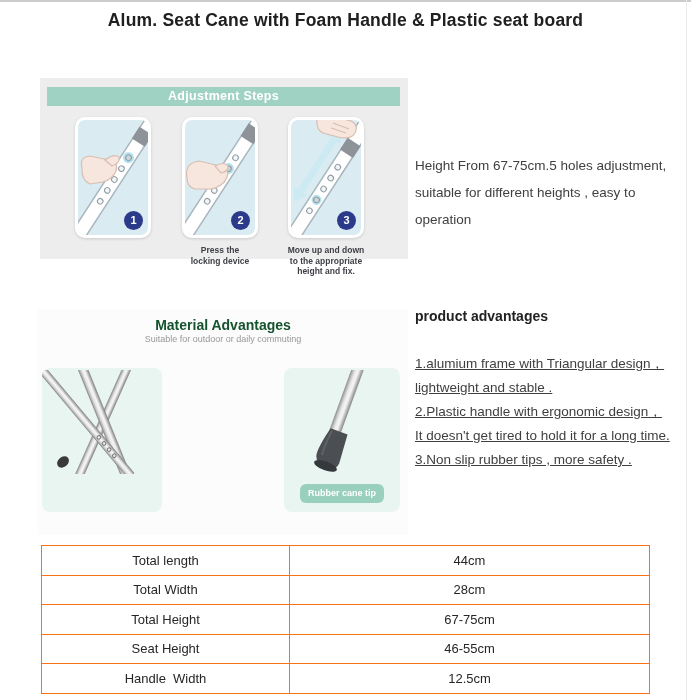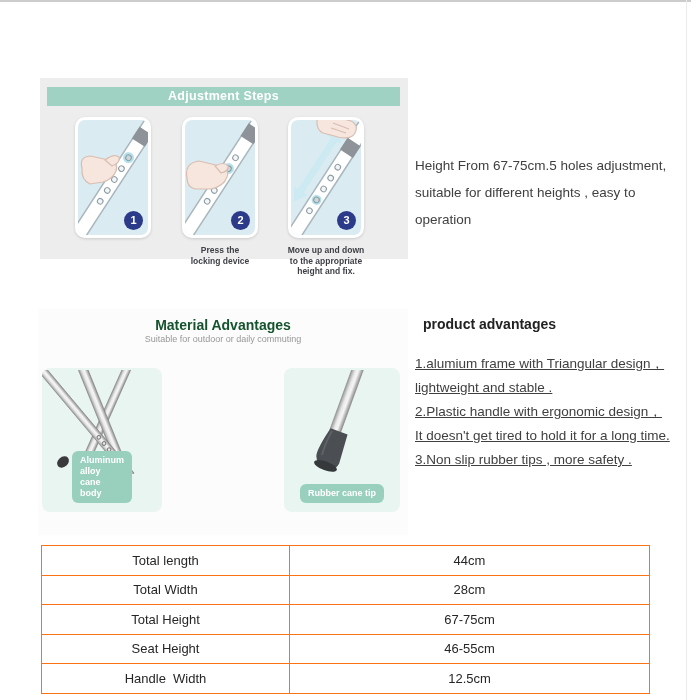--- a/index.html
+++ b/index.html
@@ -35,37 +35,38 @@
   .mp2{left:128px;width:114px;background:#f0f0ee;}
   .mp3{left:246px;width:116px;background:#e9f5f1;}
   .mat-panel svg{position:absolute;left:0;top:2px;}
   .mat-label{position:absolute;bottom:9px;left:50%;transform:translateX(-50%);background:#99d0bd;color:#ffffff;
              font-size:9px;font-weight:600;line-height:11px;border-radius:6px;padding:4px 8px;
              white-space:pre-line;text-align:left;}
   .mp2 .mat-label,.mp3 .mat-label{text-align:center;white-space:nowrap;}
 
   
   .height-note{position:absolute;left:415px;top:152px;width:262px;font-size:13.5px;color:#3f3f3f;line-height:27px;}
-  .adv-title{position:absolute;left:415px;top:308px;font-size:14px;font-weight:bold;color:#222222;margin:8px;}
+  .adv-title{position:absolute;left:415px;top:308px;font-size:14px;font-weight:bold;color:#222222;margin:0;}
   .adv-text{position:absolute;left:415px;top:352px;width:258px;font-size:13.5px;color:#3f3f3f;line-height:24px;}
   .adv-text div{margin:0;text-decoration:underline;}
 
   
   .spec-table{position:absolute;left:41px;top:545px;width:609px;border-collapse:collapse;}
   .spec-table td{border:1px solid #f97316;height:26.5px;text-align:center;font-size:13px;color:#262626;
                  white-space:pre-wrap;}
   .spec-table td.c1{width:245px;}
 </style>
 </head>
 <body>
 
 <div class="canvas">
   <div class="top-line"></div>
   <div class="right-line"></div>
 
+  <h1 class="title">Alum. Seat Cane with Foam Handle &amp; Plastic seat board</h1>
 
   <svg width="0" height="0" style="position:absolute">
     <defs>
       <linearGradient id="metal" x1="0" y1="0" x2="1" y2="0">
         <stop offset="0" stop-color="#9b9b9b"></stop>
           <stop offset="0.35" stop-color="#e9e9e9"></stop>
         <stop offset="0.6" stop-color="#f6f6f6"></stop>
           <stop offset="1" stop-color="#8f8f8f"></stop>
       </linearGradient>
     </defs>
@@ -155,22 +156,20 @@
           <rect transform="rotate(-40 44 52)" x="40" y="-18" width="8" height="140" fill="url(#metal)"></rect>
         </g>
         <g transform="rotate(-40 44 52)" fill="#e9e9e9" stroke="#777">
           <circle cx="44" cy="72" r="1.8"></circle>
             <circle cx="44" cy="80" r="1.8"></circle>
           <circle cx="44" cy="88" r="1.8"></circle>
             <circle cx="44" cy="96" r="1.8"></circle>
         </g>
         <ellipse cx="21" cy="92" rx="6.5" ry="5" fill="#3a3a3c" transform="rotate(-40 21 92)"></ellipse>
       </svg>
-      <div class="mat-label">Aluminum alloy
-cane body</div>
     </div>
 
 
     <div class="mat-panel mp3">
       <svg width="116" height="104" viewBox="0 0 116 104">
         <rect transform="rotate(20 62 30)" x="57" y="-40" width="11" height="110" fill="url(#metal)" stroke="#8a8a8a" stroke-width="0.6"></rect>
         <g transform="rotate(20 48 78)">
           <path d="M40 60 Q34 84 36 91 Q39 99 49 99 Q59 99 60 90 L58 60 Z" fill="#4b4e52"></path>
           <ellipse cx="48" cy="97" rx="12" ry="4.5" fill="#36393c"></ellipse>
           <path d="M42 62 Q40 78 41 88" stroke="#5f6266" stroke-width="2" fill="none"></path>

